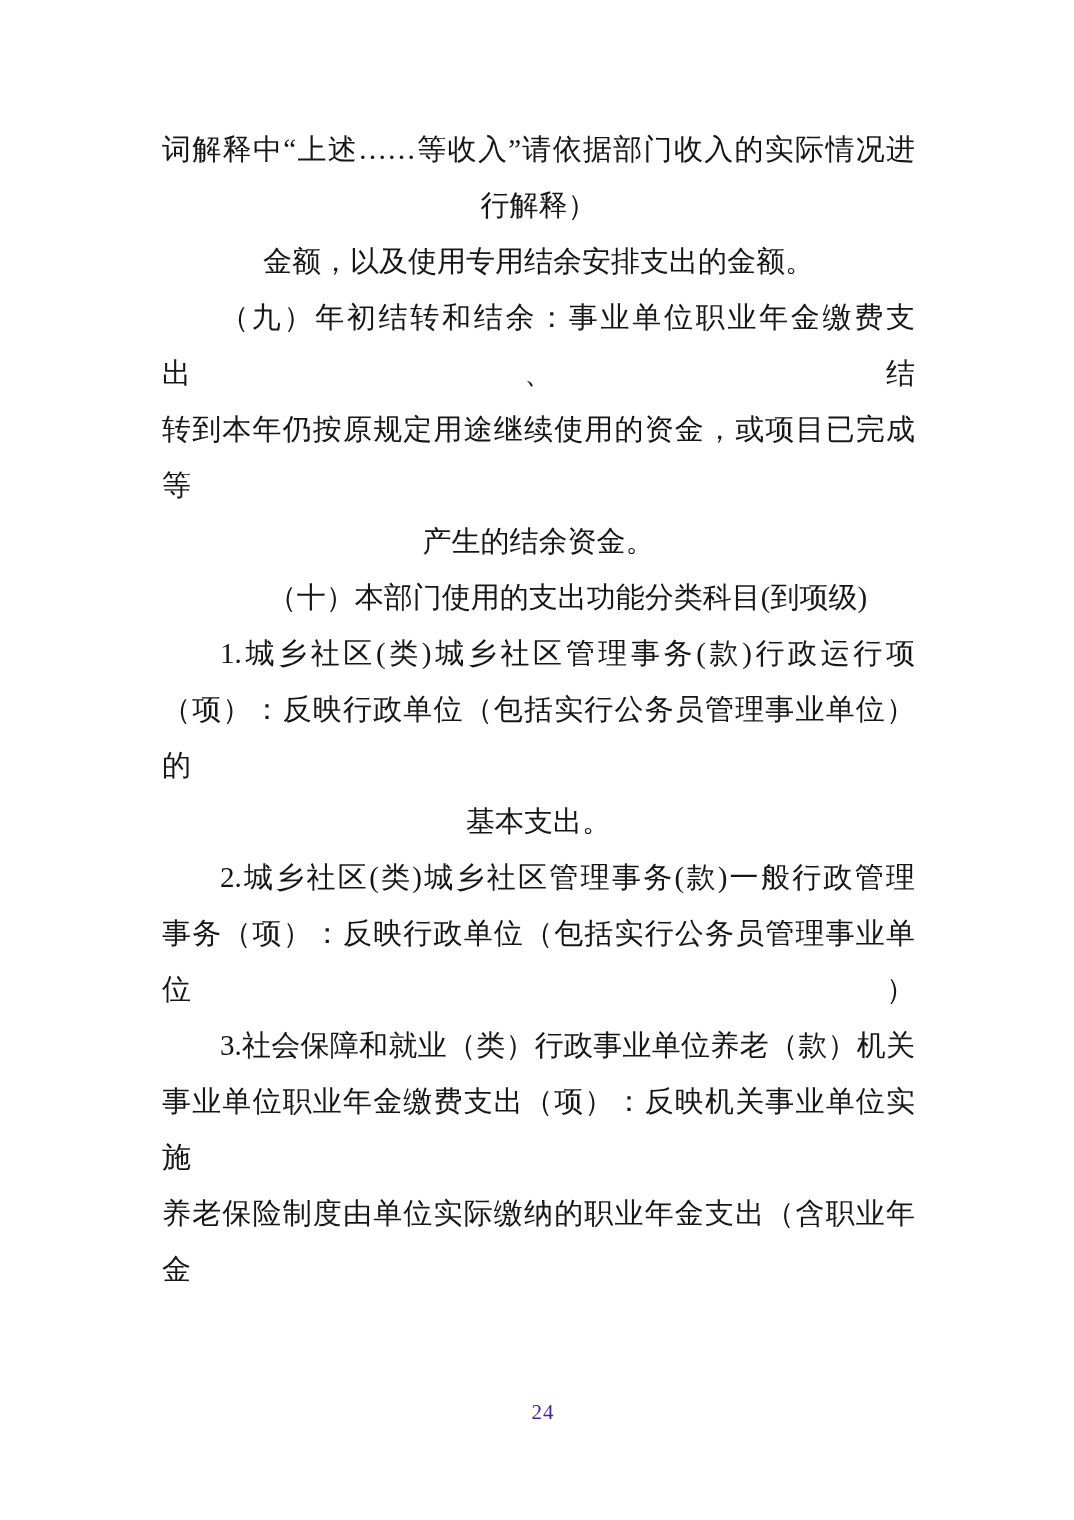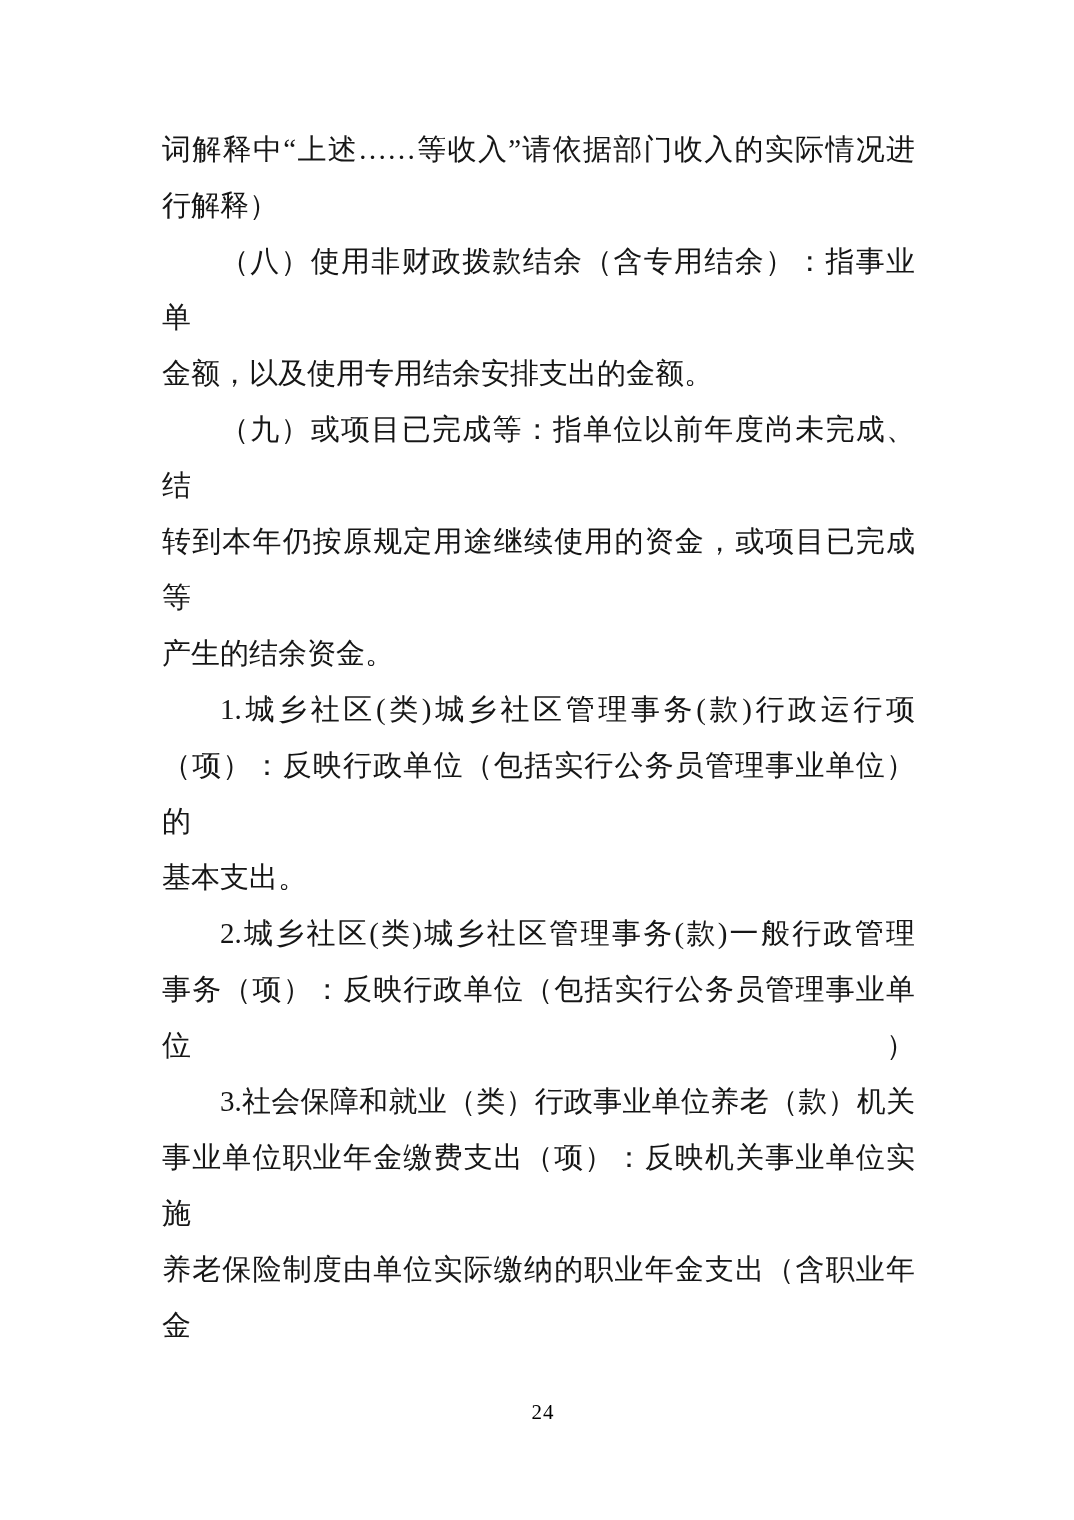--- a/index.html
+++ b/index.html
@@ -20,55 +20,55 @@
     left: 162px;
     top: 121px;
     width: 753px;
     font-size: 29px;
     line-height: 56px;
     color: #161616;
     font-weight: 400;
   }
   .line {
     width: 753px;
-    text-align: left;
+    text-align: center;
     white-space: nowrap;
   }
   .line.fill {
     white-space: normal;
     text-align: justify;
     text-align-last: justify;
     text-justify: inter-character;
   }
   .line.indent {
     text-indent: 2em;
   }
   .page-number {
     position: absolute;
     left: 12px;
     right: 0;
     top: 1400px;
     text-align: center;
     font-size: 21px;
-    color: #000000;
+    color: #4c1d95;
     letter-spacing: 1px;
   }
 </style>
 </head>
 <body>
 
 <div class="page" style="background: rgb(255, 255, 255);">
   <div class="text-block" style="color: rgb(22, 22, 22);">
       <div class="line fill">词解释中“上述……等收入”请依据部门收入的实际情况进</div>
       <div class="line">行解释）</div>
-      <div class="line indent fill">（八）使用非财政拨款结余（含专用结余）：指事业单</div>
       <div class="line">金额，以及使用专用结余安排支出的金额。</div>
-      <div class="line indent fill">（九）或项目已完成等：指单位以前年度尚未完成、结</div>
+      <div class="line indent fill">（九）年初结转和结余：事业单位职业年金缴费支出、结</div>
       <div class="line fill">转到本年仍按原规定用途继续使用的资金，或项目已完成等</div>
       <div class="line">产生的结余资金。</div>
+      <div class="line indent">（十）本部门使用的支出功能分类科目(到项级)</div>
       <div class="line indent fill">1.城乡社区(类)城乡社区管理事务(款)行政运行项</div>
       <div class="line fill">（项）：反映行政单位（包括实行公务员管理事业单位）的</div>
       <div class="line">基本支出。</div>
       <div class="line indent fill">2.城乡社区(类)城乡社区管理事务(款)一般行政管理</div>
       <div class="line fill">事务（项）：反映行政单位（包括实行公务员管理事业单位）</div>
       <div class="line indent fill">3.社会保障和就业（类）行政事业单位养老（款）机关</div>
       <div class="line fill">事业单位职业年金缴费支出（项）：反映机关事业单位实施</div>
       <div class="line fill">养老保险制度由单位实际缴纳的职业年金支出（含职业年金</div>
     </div>
   <div class="page-number">24</div>

